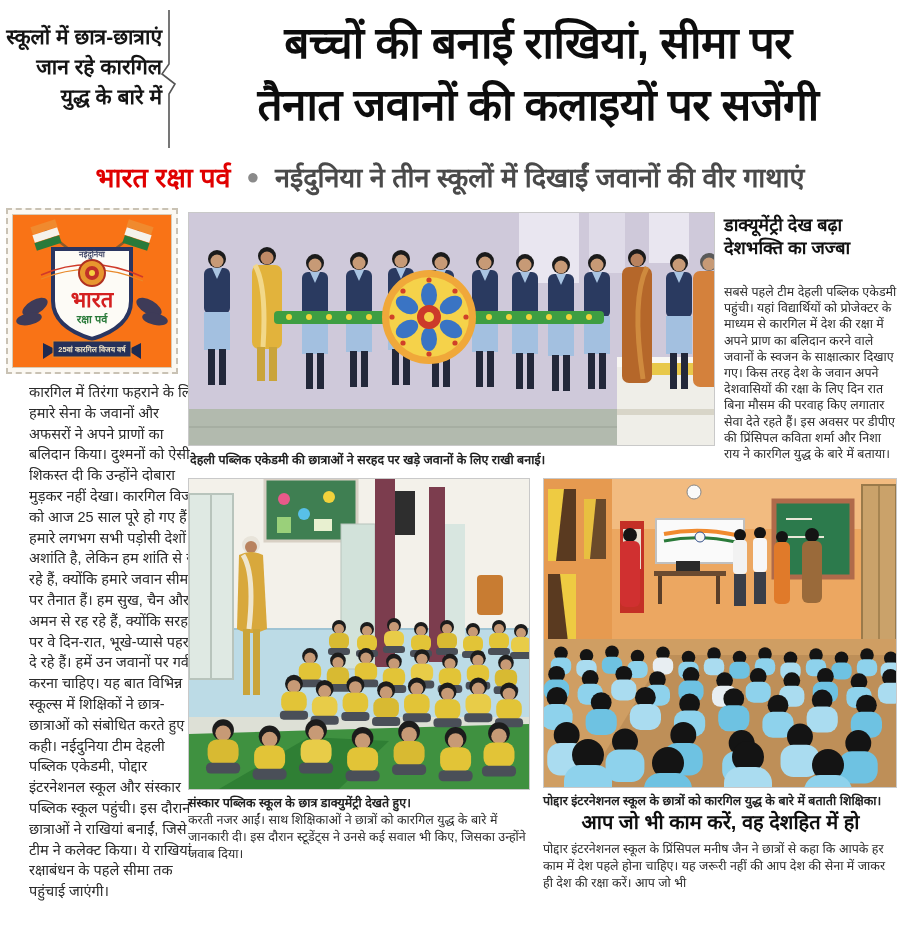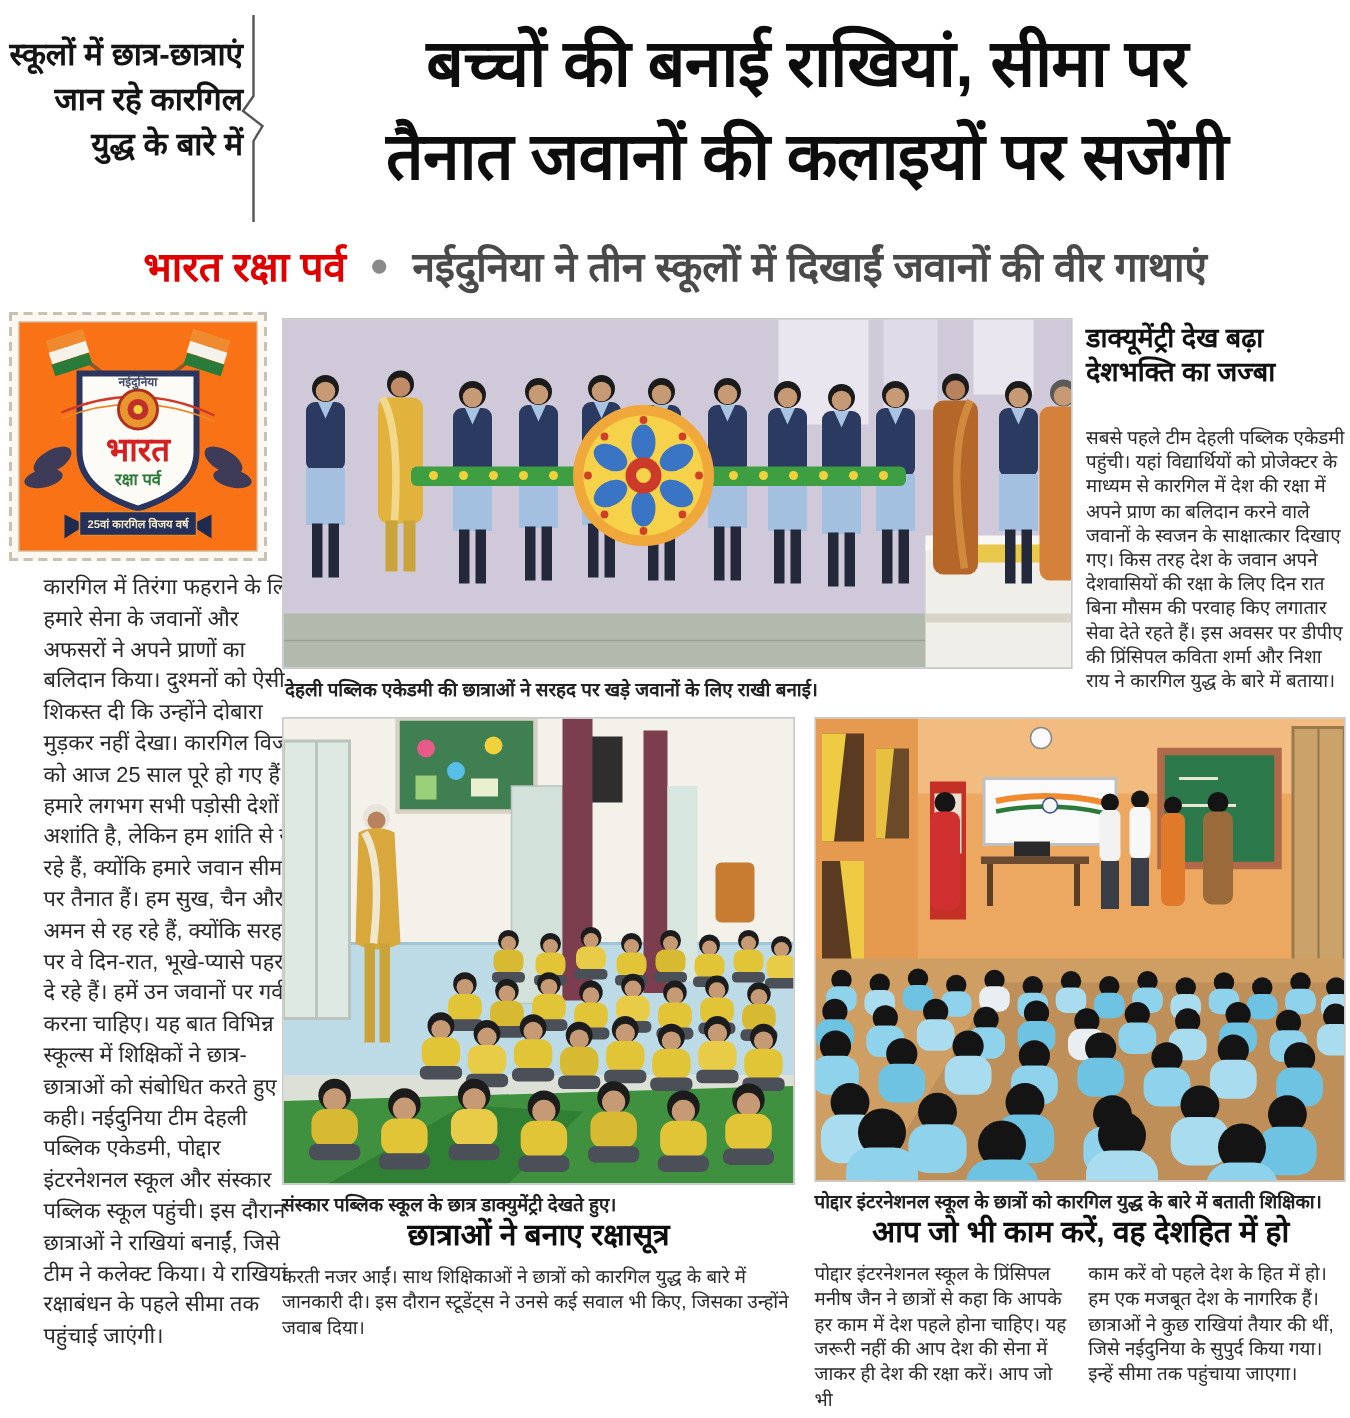--- a/index.html
+++ b/index.html
@@ -459,27 +459,25 @@
             <use href="#stud" x="62" y="142" color="#6ec2e2"></use>
           <use href="#stud" x="102" y="139" color="#aadcf0"></use>
             <use href="#stud" x="142" y="143" color="#8ed2ec"></use>
         </g>
       </g>
     </svg>
   </div>
   <div class="caption cap-right">पोद्दार इंटरनेशनल स्कूल के छात्रों को कारगिल युद्ध के बारे में बताती शिक्षिका।</div>
 
   <div class="story story-left">
-    <div class="story-head">छात्राओं ने बनाए रक्षासूत्र</div>
     <div class="story-cols">
       <div class="story-col">करती नजर आईं। साथ शिक्षिकाओं ने छात्रों को कारगिल युद्ध के बारे में जानकारी दी। इस दौरान स्टूडेंट्स ने उनसे कई सवाल भी किए, जिसका उन्होंने जवाब दिया।</div>
     </div>
   </div>
 
   <div class="story story-right">
     <div class="story-head">आप जो भी काम करें, वह देशहित में हो</div>
     <div class="story-cols">
       <div class="story-col">पोद्दार इंटरनेशनल स्कूल के प्रिंसिपल मनीष जैन ने छात्रों से कहा कि आपके हर काम में देश पहले होना चाहिए। यह जरूरी नहीं की आप देश की सेना में जाकर ही देश की रक्षा करें। आप जो भी</div>
-      <div class="story-col">काम करें वो पहले देश के हित में हो। हम एक मजबूत देश के नागरिक हैं। छात्राओं ने कुछ राखियां तैयार की थीं, जिसे नईदुनिया के सुपुर्द किया गया। इन्हें सीमा तक पहुंचाया जाएगा।</div>
     </div>
   </div>
 
 </div>
 
 </body></html>

